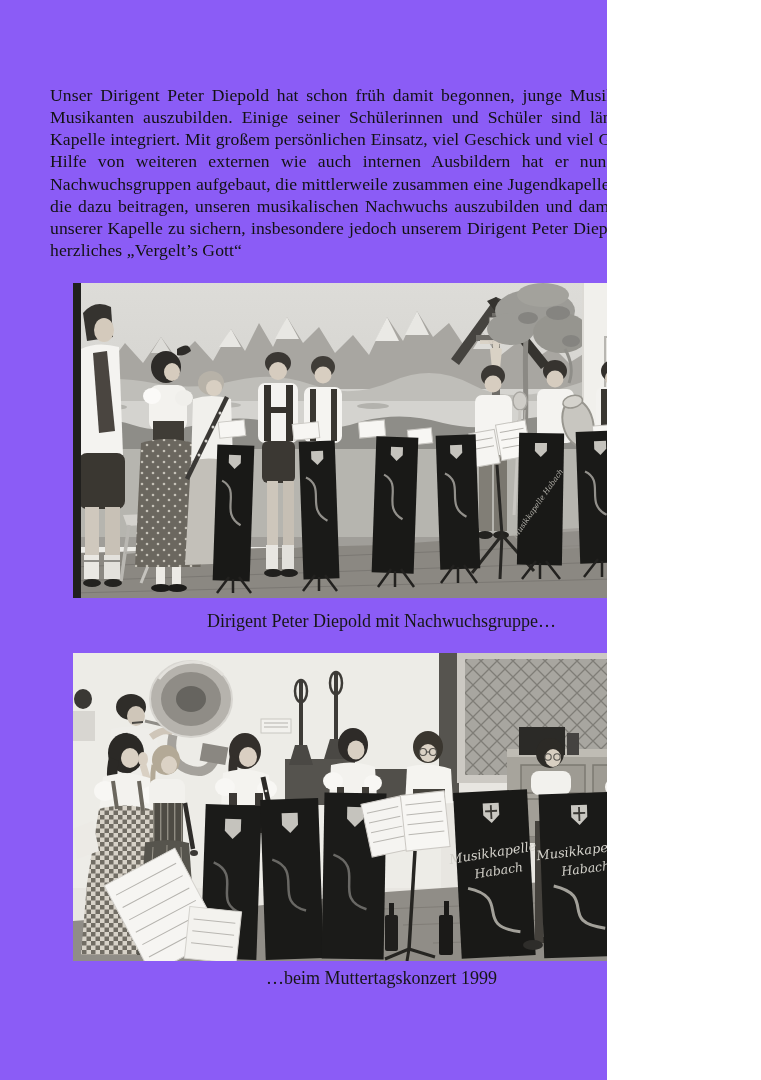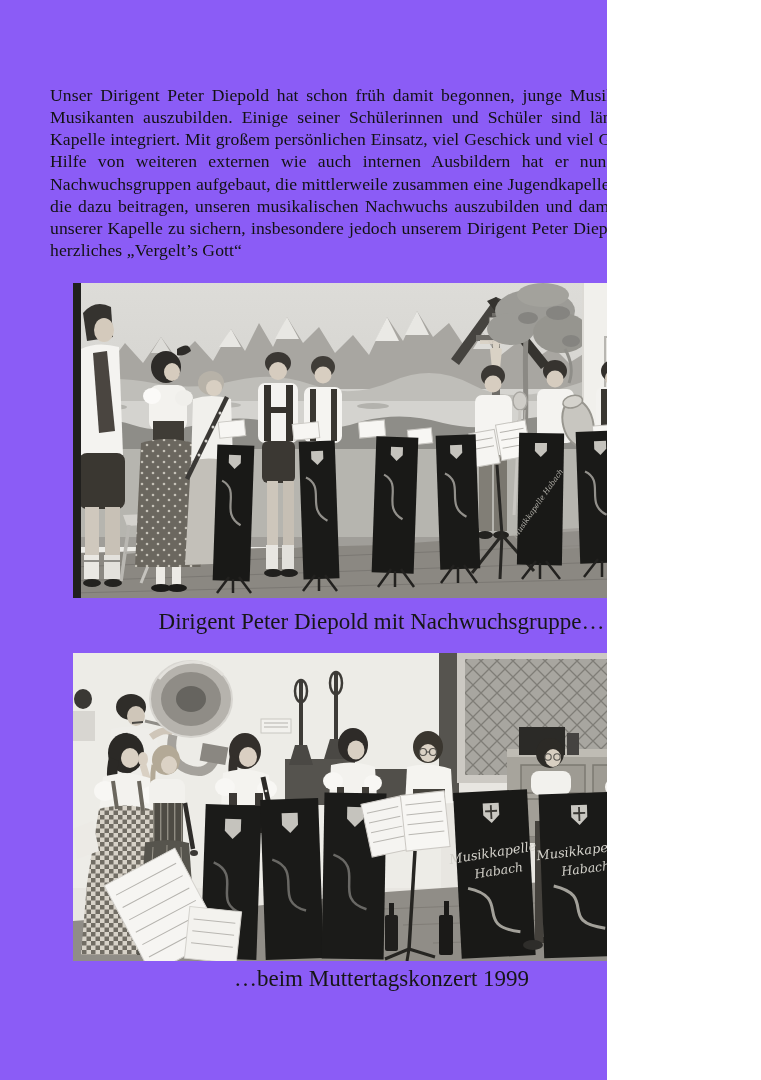--- a/index.html
+++ b/index.html
@@ -11,21 +11,21 @@
     position:absolute;left:50px;top:84px;width:661px;margin:0;
     font-size:17.6px;line-height:22.15px;text-align:justify;
     color:#121212;letter-spacing:0.1px;
   }
   .photo{position:absolute;margin:0;padding:0;overflow:hidden;background:#d8d7d3;}
   .photo svg{display:block;width:100%;height:100%;}
   .photo-1{left:73px;top:283px;width:617px;height:315px;}
   .photo-2{left:73px;top:653px;width:617px;height:308px;}
   .caption{
     position:absolute;left:73px;width:617px;text-align:center;
-    font-size:23px;line-height:23px;color:#161616;
+    font-size:18px;line-height:23px;color:#161616;
   }
   .caption-1{top:610px;}
   .caption-2{top:967px;}
 </style>
 </head>
 <body>
 
 <div class="page">
 
   <p class="body-text">Unser Dirigent Peter Diepold hat schon früh damit begonnen, junge Musikantinnen und Musikanten auszubilden. Einige seiner Schülerinnen und Schüler sind längst in unsere Kapelle integriert. Mit großem persönlichen Einsatz, viel Geschick und viel Geduld und mit Hilfe von weiteren externen wie auch internen Ausbildern hat er nun wieder zwei Nachwuchsgruppen aufgebaut, die mittlerweile zusammen eine Jugendkapelle bilden. Allen, die dazu beitragen, unseren musikalischen Nachwuchs auszubilden und damit die Zukunft unserer Kapelle zu sichern, insbesondere jedoch unserem Dirigent Peter Diepold hierfür ein herzliches „Vergelt’s Gott“</p>

